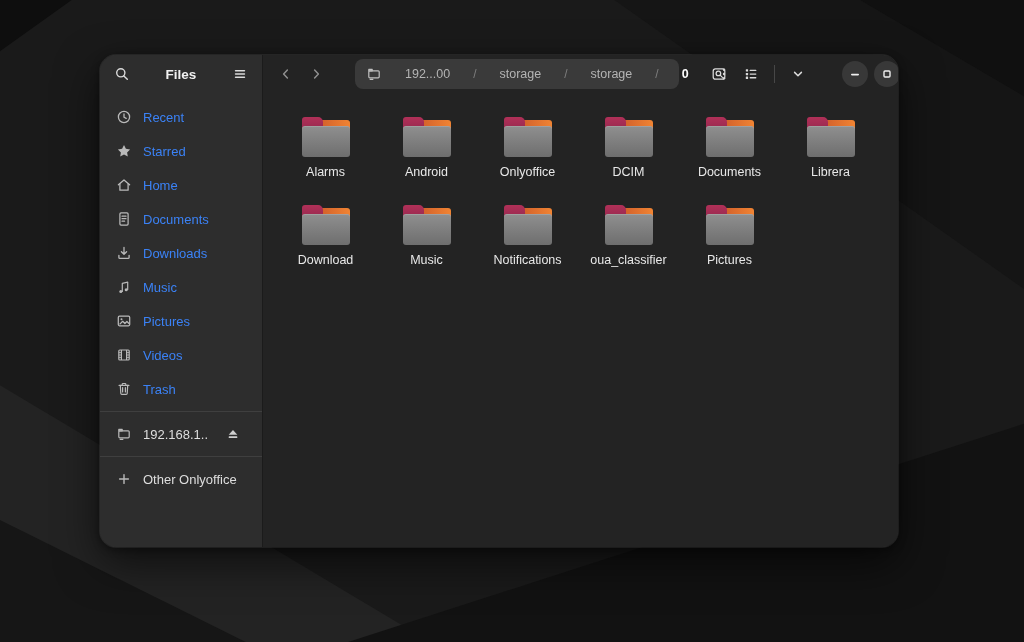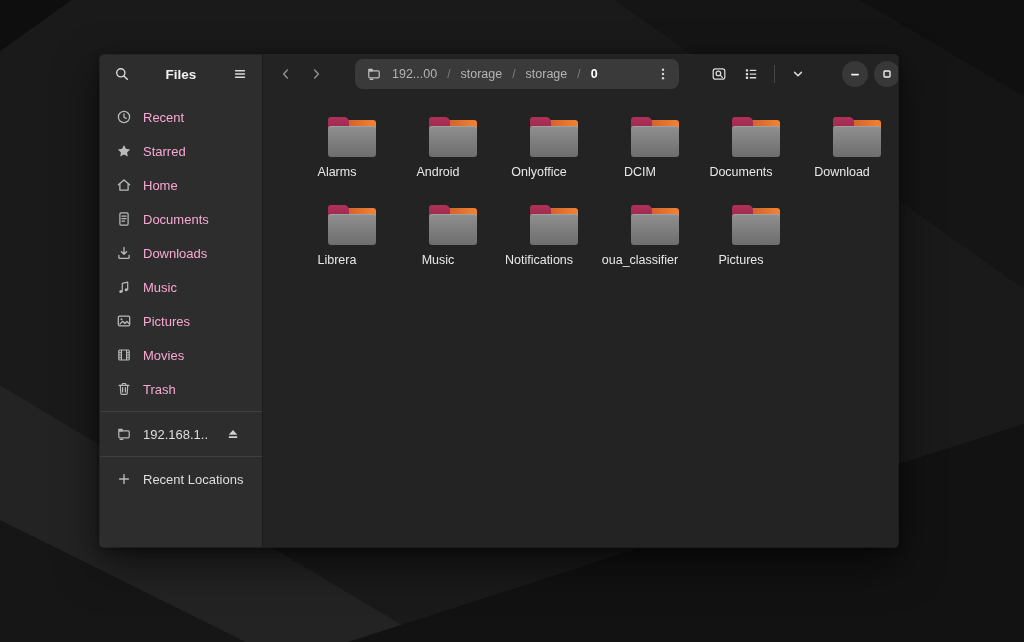--- a/index.html
+++ b/index.html
@@ -6,61 +6,61 @@
     font-family:"Liberation Sans",sans-serif;-webkit-font-smoothing:antialiased;}
   .desktop{position:relative;width:1024px;height:642px;background:var(--desktop-base,#1a1a1a);overflow:hidden;}
   .wall{position:absolute;inset:0;}
   .wall-a{background:#151515;clip-path:polygon(60% 0,100% 0,100% 45%);}
   .wall-b{background:#101010;clip-path:polygon(84% 0,100% 0,100% 15%);}
   .wall-c{background:#232323;clip-path:polygon(0 60%,42% 100%,0 100%);}
   .wall-d{background:#161616;clip-path:polygon(0 81%,24% 100%,0 100%);}
   .wall-e{background:#121212;clip-path:polygon(34% 100%,100% 66%,100% 100%);}
   .wall-f{background:#0e0e0e;clip-path:polygon(0 0,7% 0,0 8%);}
 
-  .window{position:absolute;left:100px;top:55px;width:798px;height:492px;border-radius:4px;
+  .window{position:absolute;left:100px;top:55px;width:798px;height:492px;border-radius:16px;
     display:grid;grid-template-columns:162px 1px 1fr;overflow:hidden;
     box-shadow:0 16px 44px rgba(0,0,0,.6),0 2px 8px rgba(0,0,0,.45);
     outline:1px solid rgba(255,255,255,.08);background:var(--window-content-bg,#232323);}
   .v-divider{background:#1b1b1b;}
 
   
   .sidebar{background:var(--window-sidebar-bg,#2d2d2d);display:flex;flex-direction:column;}
   .sidebar-header{height:38px;flex:0 0 38px;display:flex;align-items:center;padding:0 8px;gap:4px;}
   .icon-btn{width:28px;height:28px;border-radius:6px;display:flex;align-items:center;justify-content:center;
     color:#dadada;background:transparent;border:none;}
   .app-title{flex:1;text-align:center;color:#f1f1f1;font-weight:700;font-size:13.5px;}
   .side-list{padding:7px 6px 0 6px;display:flex;flex-direction:column;}
   .side-item{height:34px;display:flex;align-items:center;gap:11px;padding:0 10px;border-radius:6px;color:#b9b9b9;}
-  .side-label{color:#f9a8d4;font-size:13px;}
+  .side-label{color:#3b82f6;font-size:13px;}
   .side-sep{height:1px;background:rgba(255,255,255,.09);margin:5px 0;}
   .mount-row{height:34px;display:flex;align-items:center;gap:11px;padding:0 10px;margin:0 6px;border-radius:6px;color:#b9b9b9;}
   .mount-label{color:#dedede;font-size:13px;flex:1;white-space:nowrap;overflow:hidden;}
   .eject-btn{width:26px;height:26px;border-radius:6px;display:flex;align-items:center;justify-content:center;color:#cfcfcf;background:transparent;border:none;}
   svg{display:block;}
 
   
   .content{display:flex;flex-direction:column;background:var(--window-content-bg,#232323);}
   .content-header{height:38px;flex:0 0 38px;display:flex;align-items:center;padding:0 10px;gap:4px;}
   .nav-btn{width:26px;height:26px;border-radius:6px;display:flex;align-items:center;justify-content:center;color:#8f8f8f;background:transparent;border:none;}
   .pathbar{margin-left:22px;width:324px;height:30px;border-radius:8px;background:var(--pathbar-bg,#3a3a3a);
-    display:flex;align-items:center;gap:10px;padding:0 4px 0 11px;box-sizing:border-box;}
+    display:flex;align-items:center;gap:23px;padding:0 4px 0 11px;box-sizing:border-box;}
   .crumb-icon{color:#c0c0c0;display:flex;}
   .crumb{font-size:12.5px;color:#b4b4b4;white-space:nowrap;}
   .crumb.current{color:#ffffff;font-weight:700;}
   .crumb-sep{font-size:12px;color:#7d7d7d;}
   .kebab-btn{margin-left:auto;width:24px;height:24px;border-radius:6px;display:flex;align-items:center;justify-content:center;color:#d6d6d6;background:transparent;border:none;}
   .hdr-right{margin-left:auto;display:flex;align-items:center;gap:6px;}
   .hdr-sep{width:1px;height:18px;background:#474747;margin:0 3px;}
   .wc{width:26px;height:26px;border-radius:50%;display:flex;align-items:center;justify-content:center;
     background:var(--control-button-bg,#383838);color:#efefef;border:none;}
   .hdr-gap{width:18px;}
 
   
   .folder-grid{padding:24px 12px;display:grid;grid-template-columns:repeat(6,101px);align-content:start;}
-  .cell{display:flex;flex-direction:column;align-items:flex-end;padding-bottom:25px;}
+  .cell{display:flex;flex-direction:column;align-items:center;padding-bottom:25px;}
   .folder{position:relative;width:48px;height:40px;margin-bottom:7px;}
   .f-back{position:absolute;left:0;top:3px;width:48px;height:13px;border-radius:3px;
     background:linear-gradient(90deg,var(--folder-back-left,#c04a26),var(--folder-back-right,#f08433));}
   .f-tab{position:absolute;left:0;top:0;width:21px;height:13px;border-radius:3px 5px 0 0;
     background:linear-gradient(180deg,var(--folder-tab-top,#b13058),var(--folder-tab-bottom,#97294f));}
   .f-front{position:absolute;left:0;top:9px;width:48px;height:31px;border-radius:3px;
     background:linear-gradient(180deg,var(--folder-body-top,#8f8f8f),var(--folder-body-bottom,#6e6e6e));
     box-shadow:inset 0 1px 0 rgba(255,255,255,.16);}
   .cell-label{width:78px;text-align:center;font-size:12.5px;line-height:1.3;color:#e8e8e8;
     overflow-wrap:anywhere;word-break:break-word;}
@@ -182,21 +182,21 @@
           <div class="side-item">
     <span class="side-icon">
               <svg width="16" height="16" viewBox="0 0 16 16">
                 <g fill="none" stroke="currentColor" stroke-width="1.2">
                   <rect x="2.8" y="3" width="10.4" height="10" rx="1"></rect>
                   <path d="M5.4 3v10M10.6 3v10"></path>
                   <path d="M2.8 5.6h2.6M2.8 8h2.6M2.8 10.4h2.6M10.6 5.6h2.6M10.6 8h2.6M10.6 10.4h2.6" stroke-width="0.9"></path>
                 </g>
               </svg>
             </span>
-    <span class="side-label">Movies</span>
+    <span class="side-label">Videos</span>
   </div>
           <div class="side-item">
     <span class="side-icon">
               <svg width="16" height="16" viewBox="0 0 16 16">
                 <g fill="none" stroke="currentColor" stroke-width="1.2" stroke-linecap="round" stroke-linejoin="round">
                   <path d="M3.1 4.4h9.8"></path>
                   <path d="M6.2 4.4V3.3a.8.8 0 0 1 .8-.8h2a.8.8 0 0 1 .8.8v1.1"></path>
                   <path d="M4.3 4.4l.5 8.1a1 1 0 0 0 1 .9h4.4a1 1 0 0 0 1-.9l.5-8.1"></path>
                   <path d="M6.6 6.6v4.4M9.4 6.6v4.4"></path>
                 </g>
@@ -229,21 +229,21 @@
             </span>
         </button>
       </div>
       <div class="side-sep"></div>
       <div class="mount-row">
         <span class="side-icon">
             <svg width="16" height="16" viewBox="0 0 16 16">
               <path d="M8 3.6v8.8M3.6 8h8.8" stroke="currentColor" stroke-width="1.4" stroke-linecap="round"></path>
             </svg>
           </span>
-        <span class="mount-label">Recent Locations</span>
+        <span class="mount-label">Other Onlyoffice</span>
       </div>
     </aside>
 
     <div class="v-divider"></div>
 
     <main class="content">
       <header class="content-header">
         <button class="nav-btn">
           <span>
               <svg width="16" height="16" viewBox="0 0 16 16">
@@ -384,29 +384,29 @@
               <div class="f-front"></div>
     </div>
     <div class="cell-label">Documents</div>
   </div>
           <div class="cell">
     <div class="folder">
       <div class="f-back"></div>
               <div class="f-tab"></div>
               <div class="f-front"></div>
     </div>
+    <div class="cell-label">Librera</div>
+  </div>
+          <div class="cell">
+    <div class="folder">
+      <div class="f-back"></div>
+              <div class="f-tab"></div>
+              <div class="f-front"></div>
+    </div>
     <div class="cell-label">Download</div>
-  </div>
-          <div class="cell">
-    <div class="folder">
-      <div class="f-back"></div>
-              <div class="f-tab"></div>
-              <div class="f-front"></div>
-    </div>
-    <div class="cell-label">Librera</div>
   </div>
           <div class="cell">
     <div class="folder">
       <div class="f-back"></div>
               <div class="f-tab"></div>
               <div class="f-front"></div>
     </div>
     <div class="cell-label">Music</div>
   </div>
           <div class="cell">

